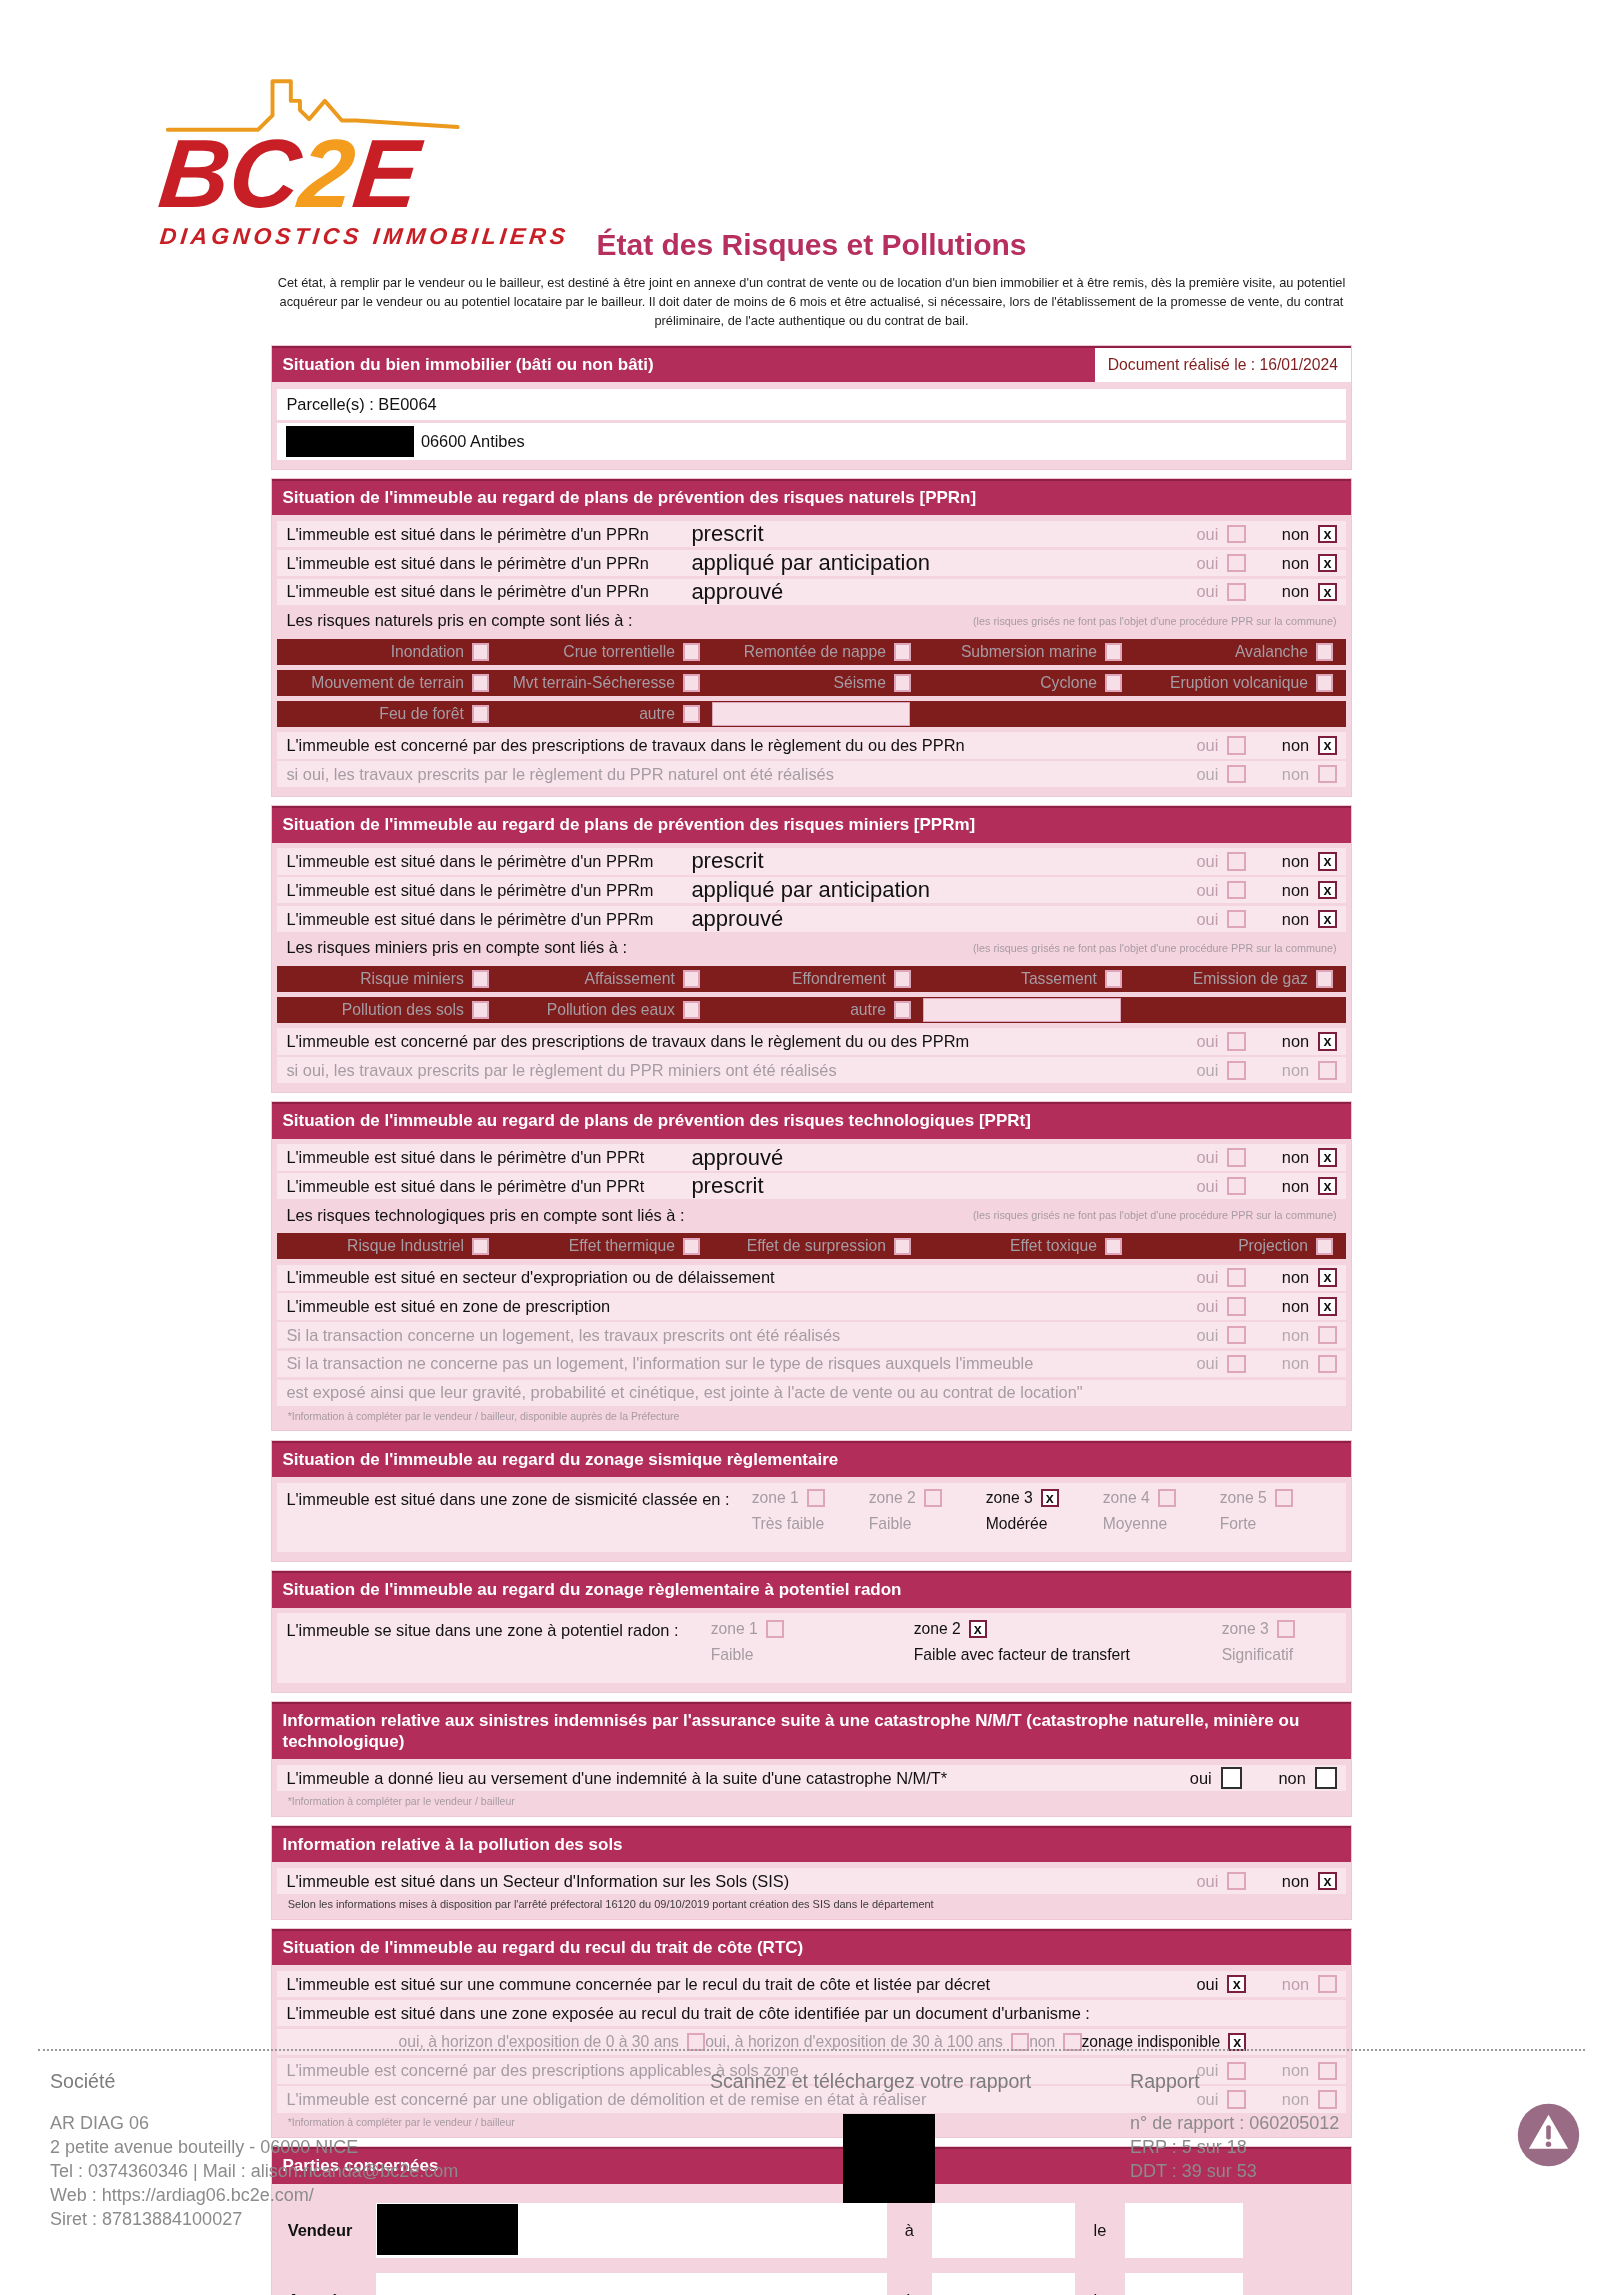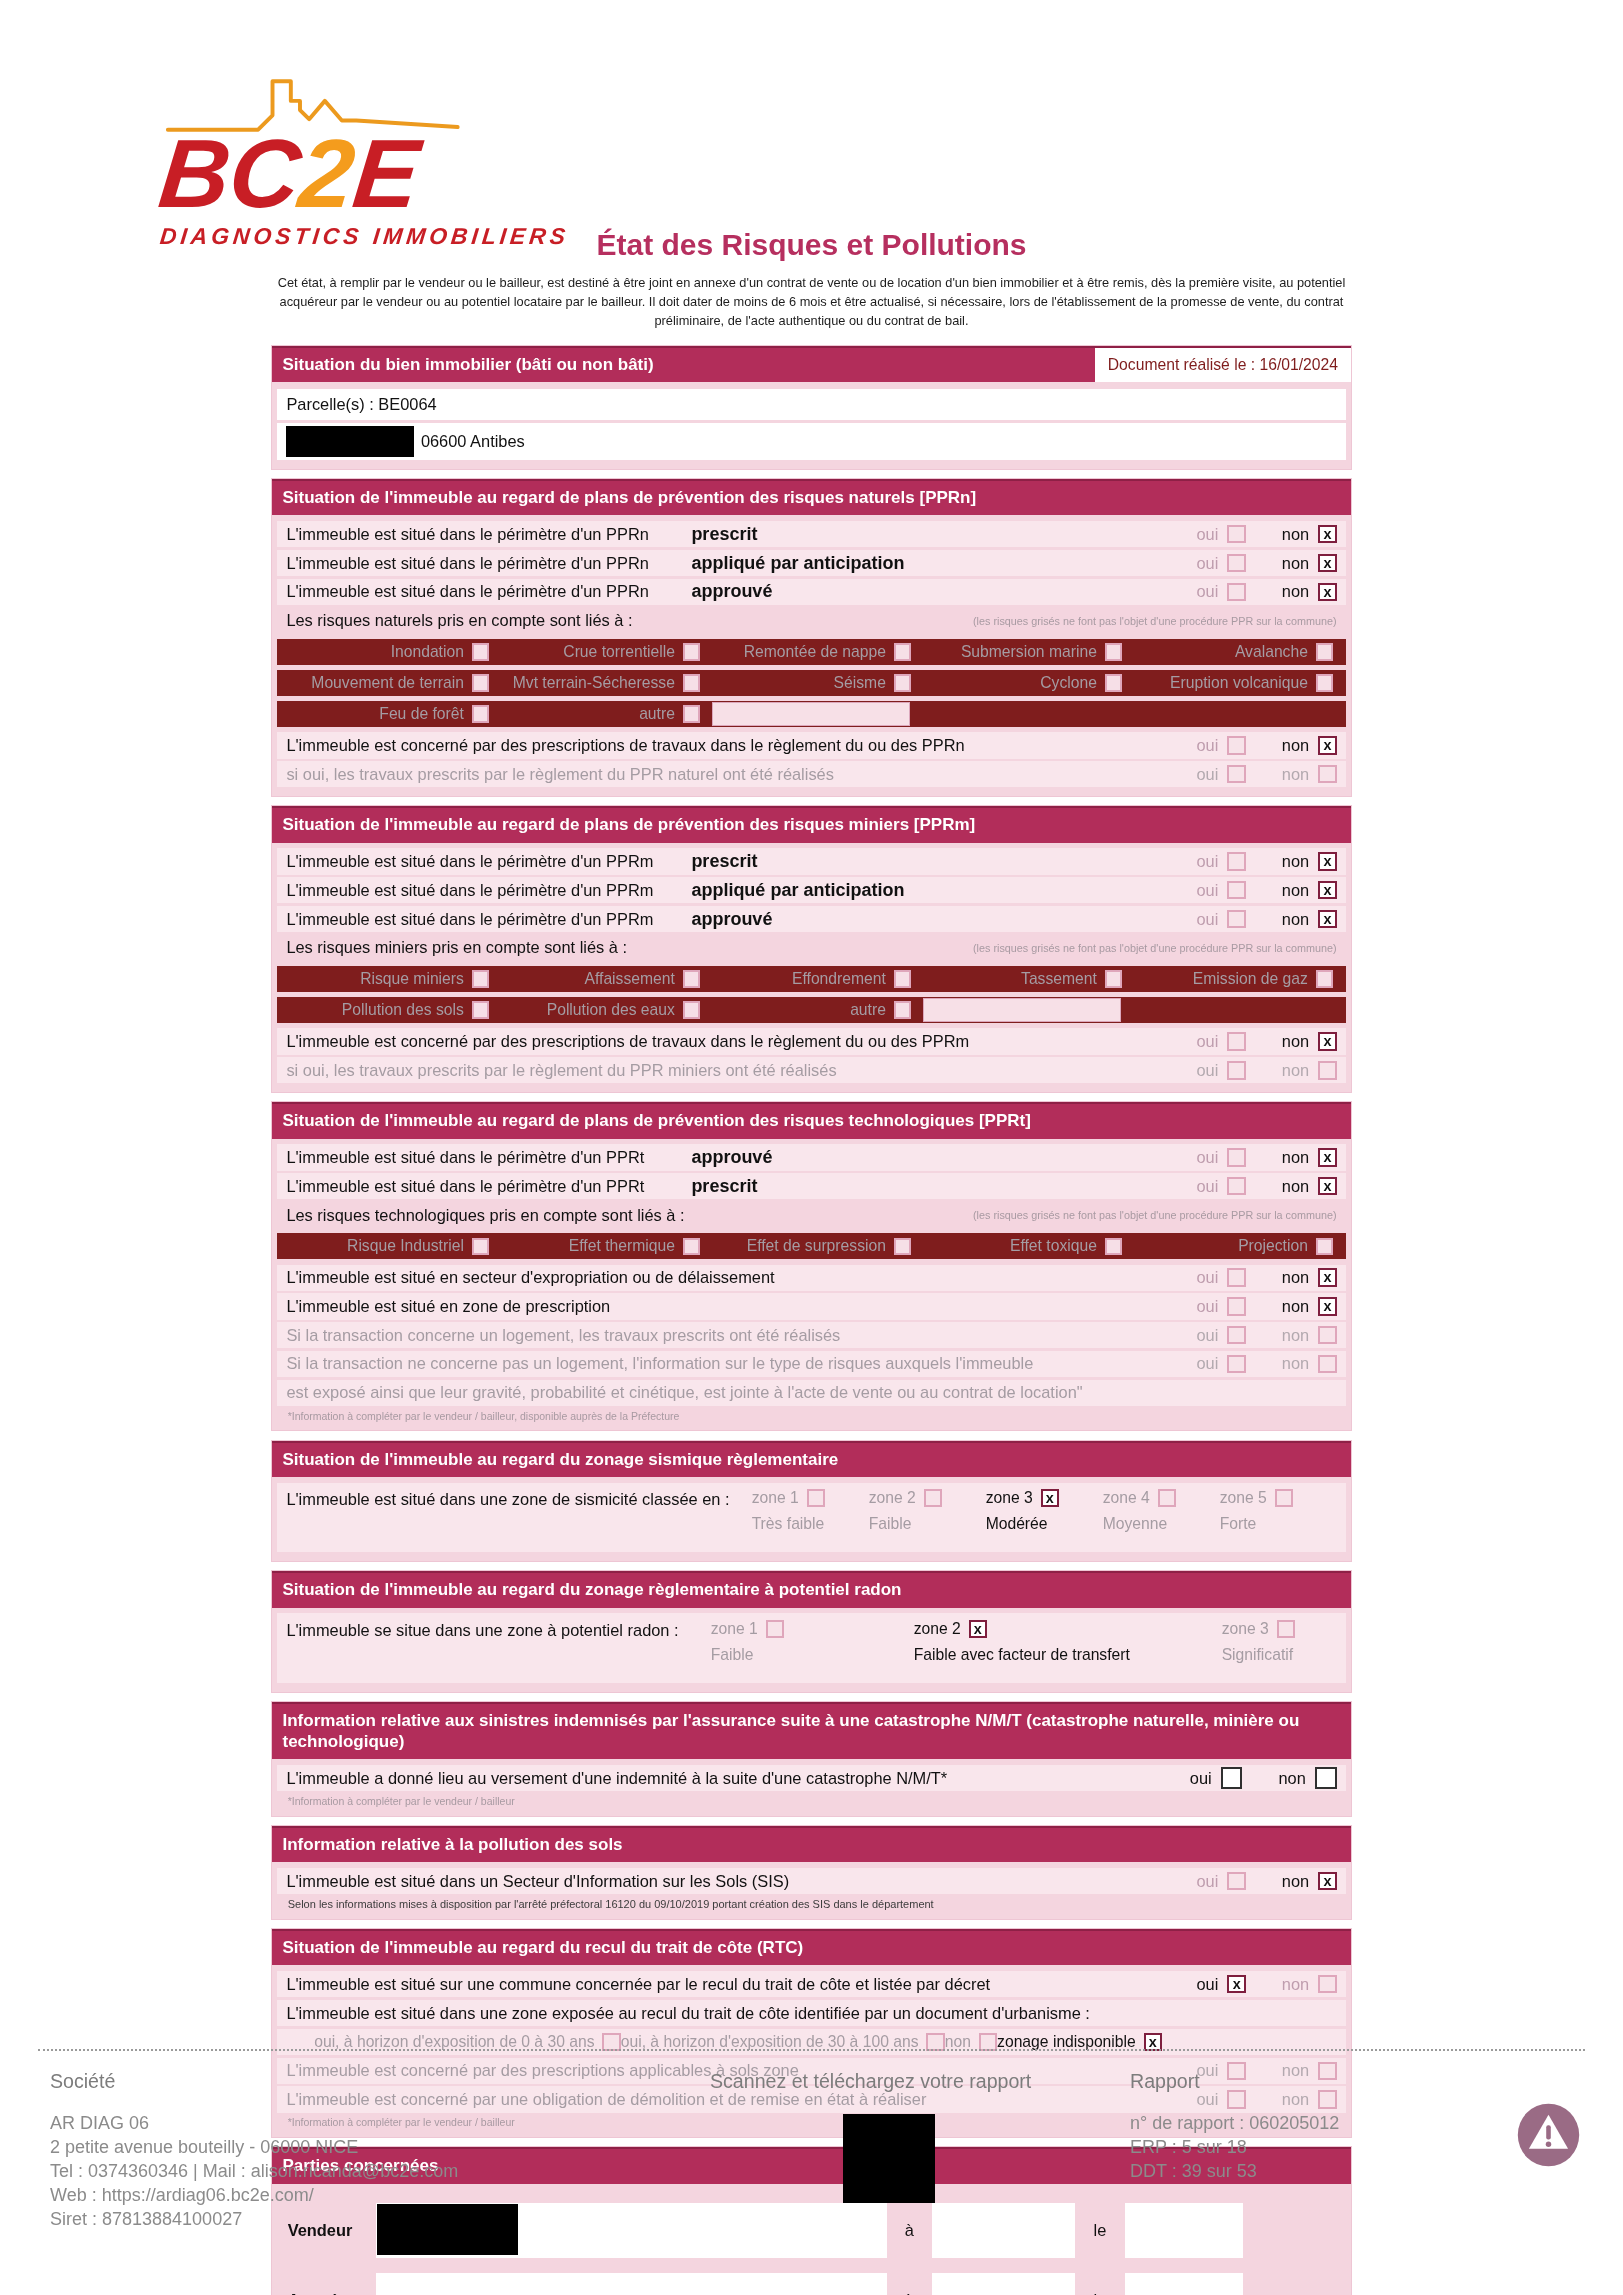--- a/index.html
+++ b/index.html
@@ -22,21 +22,21 @@
   .sec{margin-top:8.5px;background:#f4d5df;border:0.7px solid #eec6d4}
   .sec-header{display:flex;align-items:stretch;background:#b22d5a;border-top:2.6px solid #8e2046;color:#fff}
   .hdr-text{flex:1;font-weight:bold;font-size:17px;padding:5.9px 10.5px 7.2px;line-height:21px}
   .hdr-date{background:#fff;color:#7f1d1d;font-size:15.7px;display:flex;align-items:center;padding:0 13px;white-space:nowrap}
   .sec-body{padding:3.3px 0 5.9px}
 
   .row{display:flex;align-items:center;min-height:23.6px;margin:2.6px 5.2px;padding:1.3px 9.2px;background:#f9e6ec}
   .q-wrap{flex:1;position:relative;display:flex;align-items:center}
   .q-main{font-size:16.4px}
   .row.gray .q-main{color:#a59ca3}
-  .q-bold{position:absolute;left:405px;font-weight:bold;font-size:18px;white-space:nowrap}
+  .q-bold{position:absolute;left:405px;font-weight:normal;font-size:22px;white-space:nowrap}
   .answers{display:flex;align-items:center;gap:36px;margin-left:auto}
   .ans-pair{display:flex;align-items:center;gap:9.2px}
   .lbl{font-size:16.4px}
   .lbl.dim{color:#bf9dae}
   .row.gray .lbl.dim{color:#b3a9af}
   .lbl.dark{color:#111}
   .cb{width:18.3px;height:18.3px;box-sizing:border-box;flex:0 0 auto}
   .cb-pink{border:2px solid #dfa6bb;background:#f7e3e9}
   .cb-checked{border:2px solid #7e1e3e;background:#fff;font-weight:bold;font-size:14.4px;line-height:15px;text-align:center;color:#111}
   .cb-blank{border:2px solid #2f2f2f;background:#fff;width:21.6px;height:21.6px}
@@ -55,21 +55,21 @@
   .zone-cells{margin-left:auto;display:flex}
   .sismique .zone-cell{width:117px}
   .radon .zone-cell:nth-child(1){width:203px}
   .radon .zone-cell:nth-child(2){width:308px}
   .radon .zone-cell:nth-child(3){width:115px}
   .zone-top{display:flex;align-items:center;gap:7.9px}
   .zone-label{font-size:15.7px;color:#a59ca3}
   .zone-sub{font-size:15.7px;color:#a59ca3;margin-top:7.9px}
   .zone-cell.checked .zone-label,.zone-cell.checked .zone-sub{color:#111}
 
-  .row.options{justify-content:flex-start;padding-left:37px;padding-right:15px}
+  .row.options{justify-content:center;padding-left:37px;padding-right:15px}
   .opt{display:flex;align-items:center;gap:7.9px}
   .opt-label{font-size:15.7px;color:#a59ca3}
   .opt.checked .opt-label{color:#111}
 
   .note{font-size:10.5px;color:#a89aa2;margin:3.9px 15.7px 2.6px}
   .note.dark{color:#3c3c3c;font-size:11px}
 
   .party-row{display:flex;align-items:center;margin:15.7px 6.5px}
   .party-label{width:97px;font-size:16.4px;font-weight:bold;padding-left:9.2px;box-sizing:border-box}
   .pfield{background:#fff;height:55px;position:relative;flex:0 0 auto}

